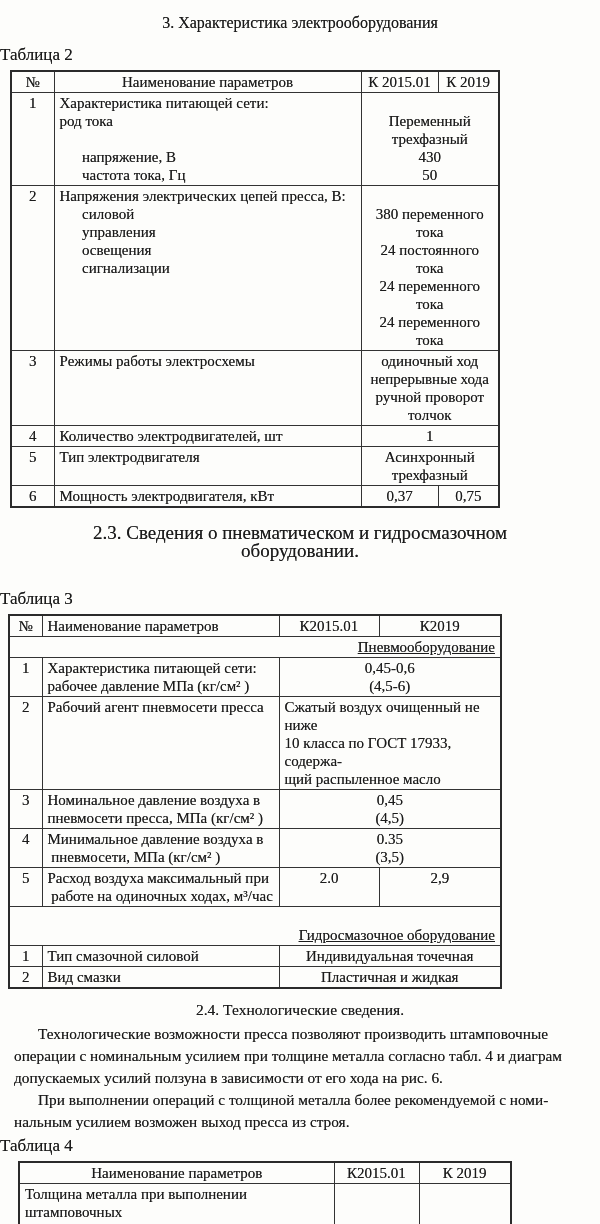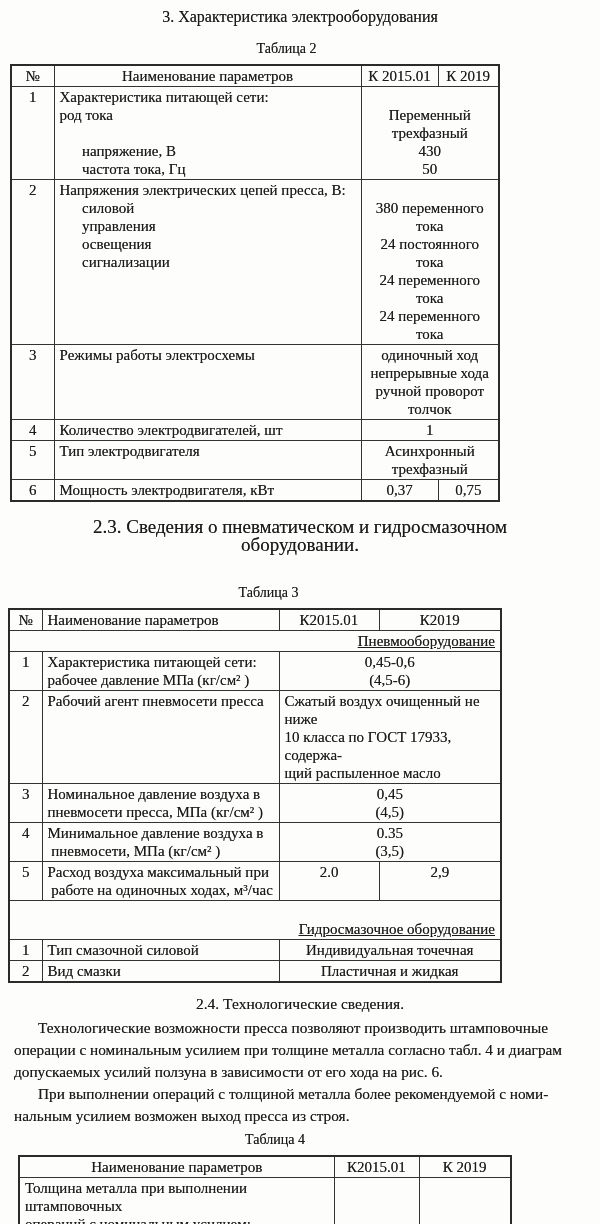--- a/index.html
+++ b/index.html
@@ -7,24 +7,24 @@
     width:600px;height:1224px;overflow:hidden;
     background:#fdfdfb;
     font-family:"Liberation Serif","DejaVu Serif",serif;
     color:#1b1b1b;
   }
   .page{position:relative;width:600px;height:1224px;padding-top:6px;box-sizing:border-box;}
   .ink{text-shadow:0 0 0.45px rgba(20,20,20,.65);}
   .heading{
     text-align:center;font-size:16px;line-height:18px;font-weight:normal;margin:0;
   }
-  .h-main{width:510px;margin:2px auto;}
+  .h-main{width:510px;margin:8px auto;}
   .h-23{width:522px;margin:16px auto 0;font-size:19px;}
   .h-24{width:524px;margin:12px auto 0;font-size:15.5px;}
-  .caption{width:600px;text-align:center;font-size:14px;line-height:18px;box-sizing:border-box;}
+  .caption{width:600px;text-align:left;font-size:17px;line-height:18px;box-sizing:border-box;}
   .cap2{margin-top:14px;padding-right:27px;}
   .cap3{margin-top:30px;padding-right:63px;}
   .cap4{margin-top:4px;padding-right:50px;}
 
   table.doc-table{
     border-collapse:collapse;table-layout:fixed;
     border:2px solid #2b2b2b;
     font-size:15px;line-height:18px;
   }
   .doc-table td,.doc-table th{

